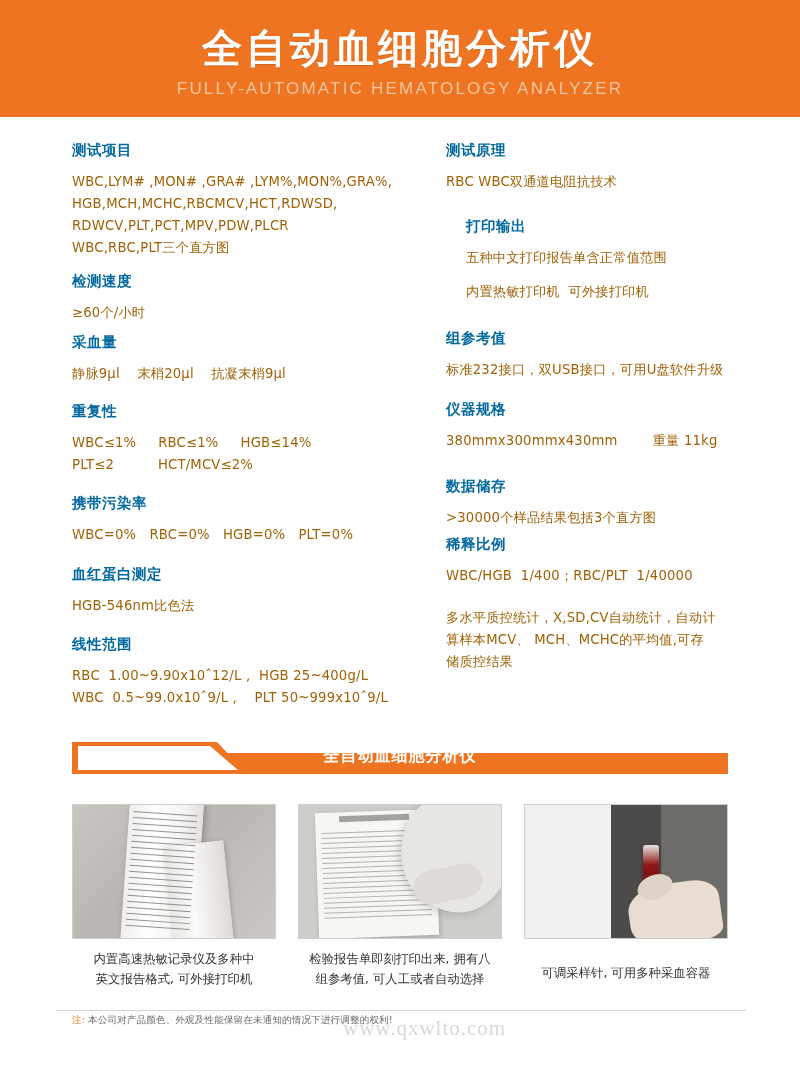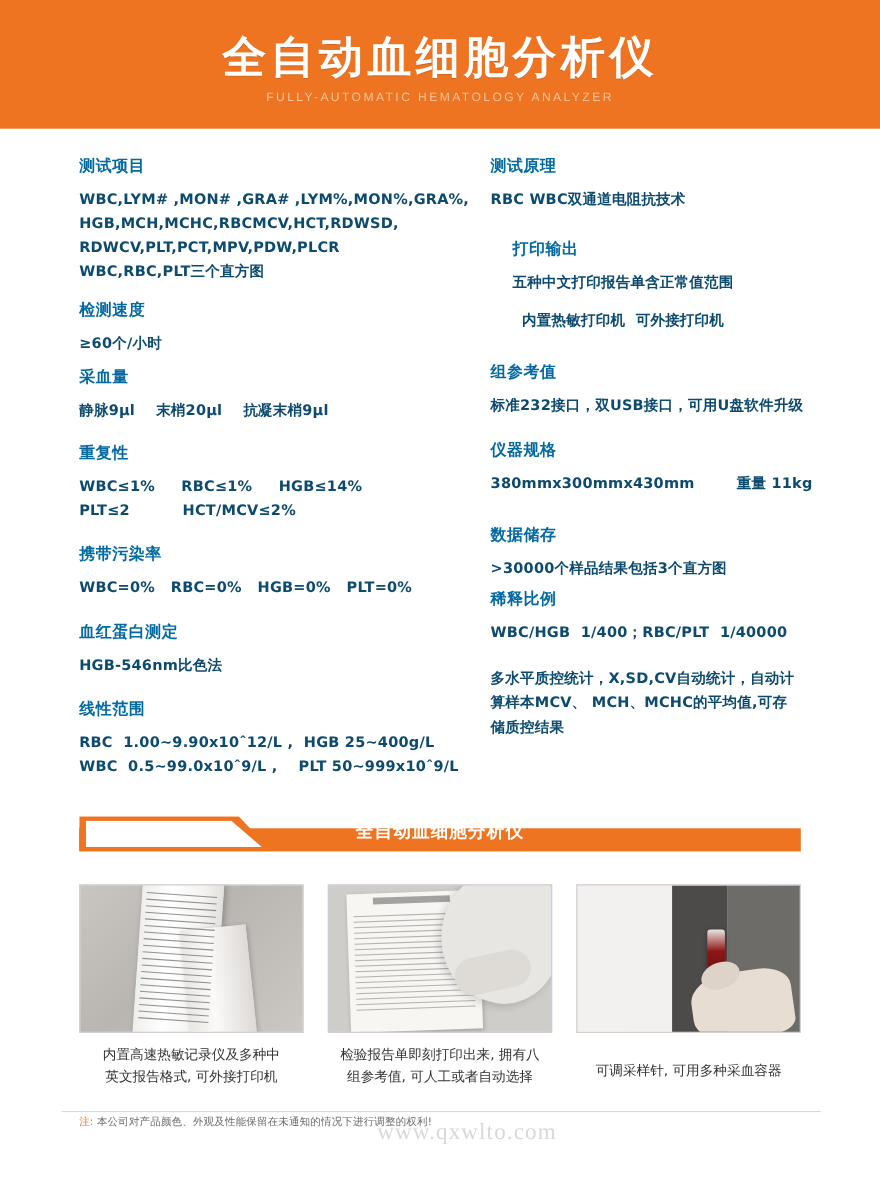--- a/index.html
+++ b/index.html
@@ -41,21 +41,21 @@
     color: #ffffff;
     font-size: 40px;
     font-weight: bold;
     letter-spacing: 4px;
     line-height: 1.1;
     font-family: "DejaVu Sans", "Liberation Sans", sans-serif;
     text-shadow: 0 1px 0 rgba(0,0,0,0.12);
   }
   .header-sub {
     color: #f6c59d;
-    font-size: 11px;
+    font-size: 17px;
     letter-spacing: 2.2px;
     margin-top: 9px;
     font-family: "Liberation Sans", sans-serif;
   }
   .header-slash {
     position: absolute;
     top: 0;
     right: -30px;
     width: 120px;
     height: 117px;
@@ -72,26 +72,25 @@
   .block-title {
     font-size: 14.5px;
     font-weight: bold;
     color: #0369a1;
     margin-bottom: 11px;
     letter-spacing: 0.5px;
     font-family: "DejaVu Sans", "Liberation Sans", sans-serif;
   }
   .line {
     font-size: 13.2px;
-    color: #0c4a6e;
+    color: #a16207;
     line-height: 22px;
     letter-spacing: 0.2px;
     white-space: pre;
     font-family: "DejaVu Sans", "Liberation Sans", sans-serif;
-    font-weight: bold;
   }
 
   
   .banner {
     position: absolute;
     left: 0;
     top: 742px;
     width: 800px;
     height: 42px;
   }
@@ -311,21 +310,21 @@
   </div>
 
   <div class="block" style="left:446px; top:24px;">
     <div class="block-title">测试原理</div>
     <div class="line">RBC WBC双通道电阻抗技术</div>
   </div>
 
   <div class="block" style="left:446px; top:100px;margin-left:20px;">
     <div class="block-title">打印输出</div>
     <div class="line">五种中文打印报告单含正常值范围</div>
-    <div class="line" style="margin-top:12px;text-align:center;">内置热敏打印机  可外接打印机</div>
+    <div class="line" style="margin-top:12px;">内置热敏打印机  可外接打印机</div>
   </div>
 
   <div class="block" style="left:446px; top:212px;">
     <div class="block-title">组参考值</div>
     <div class="line">标准232接口，双USB接口，可用U盘软件升级</div>
   </div>
 
   <div class="block" style="left:446px; top:283px;">
     <div class="block-title">仪器规格</div>
     <div class="line">380mmx300mmx430mm        重量 11kg</div>

